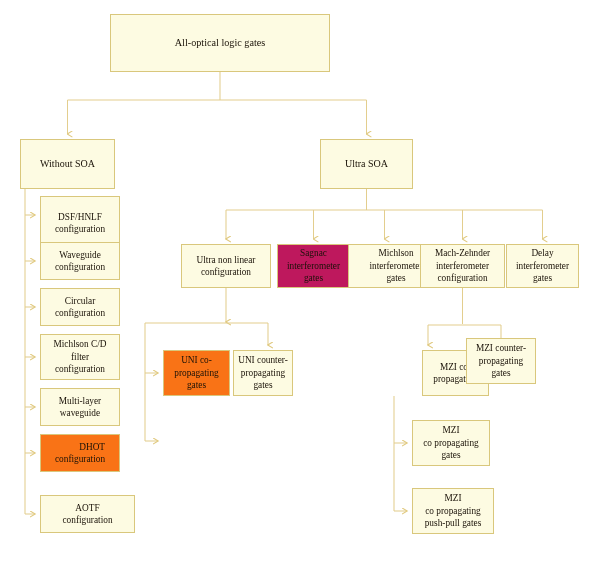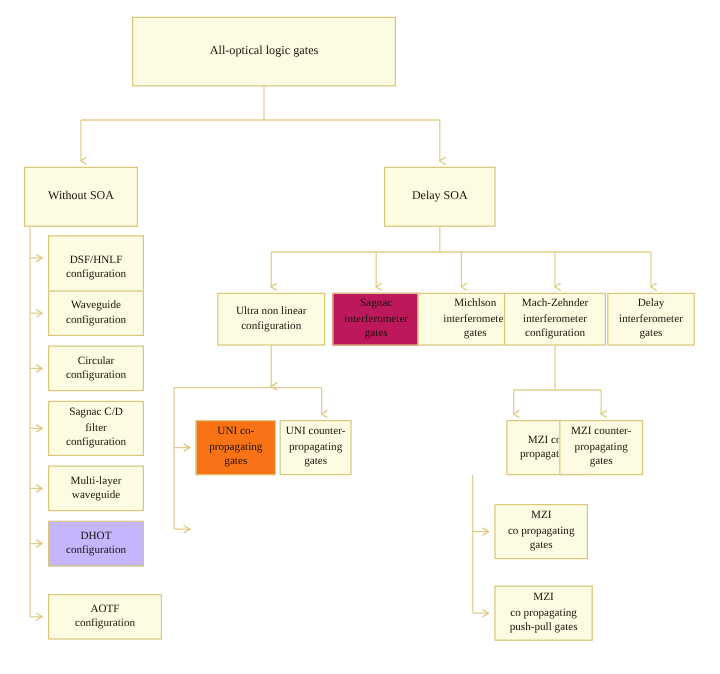--- a/index.html
+++ b/index.html
@@ -94,34 +94,34 @@
 
       <path d="M394,396 L394,511"></path>
       <path d="M394,443 L407,443" marker-end="url(#arrowRight)"></path>
       <path d="M394,511 L407,511" marker-end="url(#arrowRight)"></path>
     </g>
   </svg>
 
   <div class="node lvl1" style="left: 20px; top: 139px; width: 95px; height: 50px; background: rgb(253, 251, 226); border-color: rgb(217, 199, 124); color: rgb(26, 18, 8);">Without SOA</div>
 
   <div class="node root" style="left: 110px; top: 14px; width: 220px; height: 58px; background: rgb(253, 251, 226); border-color: rgb(217, 199, 124); color: rgb(26, 18, 8);">All-optical logic gates</div>
-  <div class="node lvl1" style="left: 320px; top: 139px; width: 93px; height: 50px; background: rgb(253, 251, 226); border-color: rgb(217, 199, 124); color: rgb(26, 18, 8);">Delay SOA</div>
+  <div class="node lvl1" style="left: 320px; top: 139px; width: 93px; height: 50px; background: rgb(253, 251, 226); border-color: rgb(217, 199, 124); color: rgb(26, 18, 8);">Ultra SOA</div>
 
   <div class="node" style="left: 40px; top: 196px; width: 80px; height: 54px; background: rgb(253, 251, 226); border-color: rgb(217, 199, 124); color: rgb(26, 18, 8);">DSF/HNLF
 configuration</div>
   <div class="node" style="left: 40px; top: 242px; width: 80px; height: 38px; background: rgb(253, 251, 226); border-color: rgb(217, 199, 124); color: rgb(26, 18, 8);">Waveguide
 configuration</div>
   <div class="node" style="left: 40px; top: 288px; width: 80px; height: 38px; background: rgb(253, 251, 226); border-color: rgb(217, 199, 124); color: rgb(26, 18, 8);">Circular
 configuration</div>
-  <div class="node" style="left: 40px; top: 334px; width: 80px; height: 46px; background: rgb(253, 251, 226); border-color: rgb(217, 199, 124); color: rgb(26, 18, 8);">Sagnac C/D
+  <div class="node" style="left: 40px; top: 334px; width: 80px; height: 46px; background: rgb(253, 251, 226); border-color: rgb(217, 199, 124); color: rgb(26, 18, 8);">Michlson C/D
 filter
 configuration</div>
   <div class="node" style="left: 40px; top: 388px; width: 80px; height: 38px; background: rgb(253, 251, 226); border-color: rgb(217, 199, 124); color: rgb(26, 18, 8);">Multi-layer
 waveguide</div>
-  <div class="node" style="left: 40px; top: 434px; width: 80px; height: 38px; background: #c4b5fd; border-color: rgb(217, 199, 124); color: rgb(26, 18, 8);">DHOT
+  <div class="node" style="left: 40px; top: 434px; width: 80px; height: 38px; background: #f97316; border-color: rgb(217, 199, 124); color: rgb(26, 18, 8); text-align: right;">DHOT
 configuration</div>
   <div class="node" style="left: 40px; top: 495px; width: 95px; height: 38px; background: rgb(253, 251, 226); border-color: rgb(217, 199, 124); color: rgb(26, 18, 8);">AOTF
 configuration</div>
 
   <div class="node" style="left: 181px; top: 244px; width: 90px; height: 44px; background: rgb(253, 251, 226); border-color: rgb(217, 199, 124); color: rgb(26, 18, 8);">Ultra non linear
 configuration</div>
   <div class="node" style="left: 277px; top: 244px; width: 73px; height: 44px; background: #be185d; border-color: rgb(217, 199, 124); color: rgb(26, 18, 8);">Sagnac
 interferometer
 gates</div>
   <div class="node" style="left: 348px; top: 244px; width: 73px; height: 44px; background: rgb(253, 251, 226); border-color: rgb(217, 199, 124); color: rgb(26, 18, 8); padding-left: 26px;">Michlson
@@ -136,21 +136,21 @@
 
   <div class="node" style="left: 163px; top: 350px; width: 67px; height: 46px; background: #f97316; border-color: rgb(217, 199, 124); color: rgb(26, 18, 8);">UNI co-
 propagating
 gates</div>
   <div class="node" style="left: 233px; top: 350px; width: 60px; height: 46px; background: rgb(253, 251, 226); border-color: rgb(217, 199, 124); color: rgb(26, 18, 8);">UNI counter-
 propagating
 gates</div>
 
   <div class="node" style="left: 395px; top: 350px; width: 67px; height: 46px; background: rgb(253, 251, 226); border-color: rgb(217, 199, 124); color: rgb(26, 18, 8); margin-left: 27px;">MZI co-
 propagation</div>
-  <div class="node" style="left: 466px; top: 350px; width: 70px; height: 46px; background: rgb(253, 251, 226); border-color: rgb(217, 199, 124); color: rgb(26, 18, 8);">MZI counter-
+  <div class="node" style="left: 466px; top: 338px; width: 70px; height: 46px; background: rgb(253, 251, 226); border-color: rgb(217, 199, 124); color: rgb(26, 18, 8);">MZI counter-
 propagating
 gates</div>
   <div class="node" style="left: 412px; top: 420px; width: 78px; height: 46px; background: rgb(253, 251, 226); border-color: rgb(217, 199, 124); color: rgb(26, 18, 8);">MZI
 co propagating
 gates</div>
   <div class="node" style="left: 412px; top: 488px; width: 82px; height: 46px; background: rgb(253, 251, 226); border-color: rgb(217, 199, 124); color: rgb(26, 18, 8);">MZI
 co propagating
 push-pull gates</div>
 
 </div>

